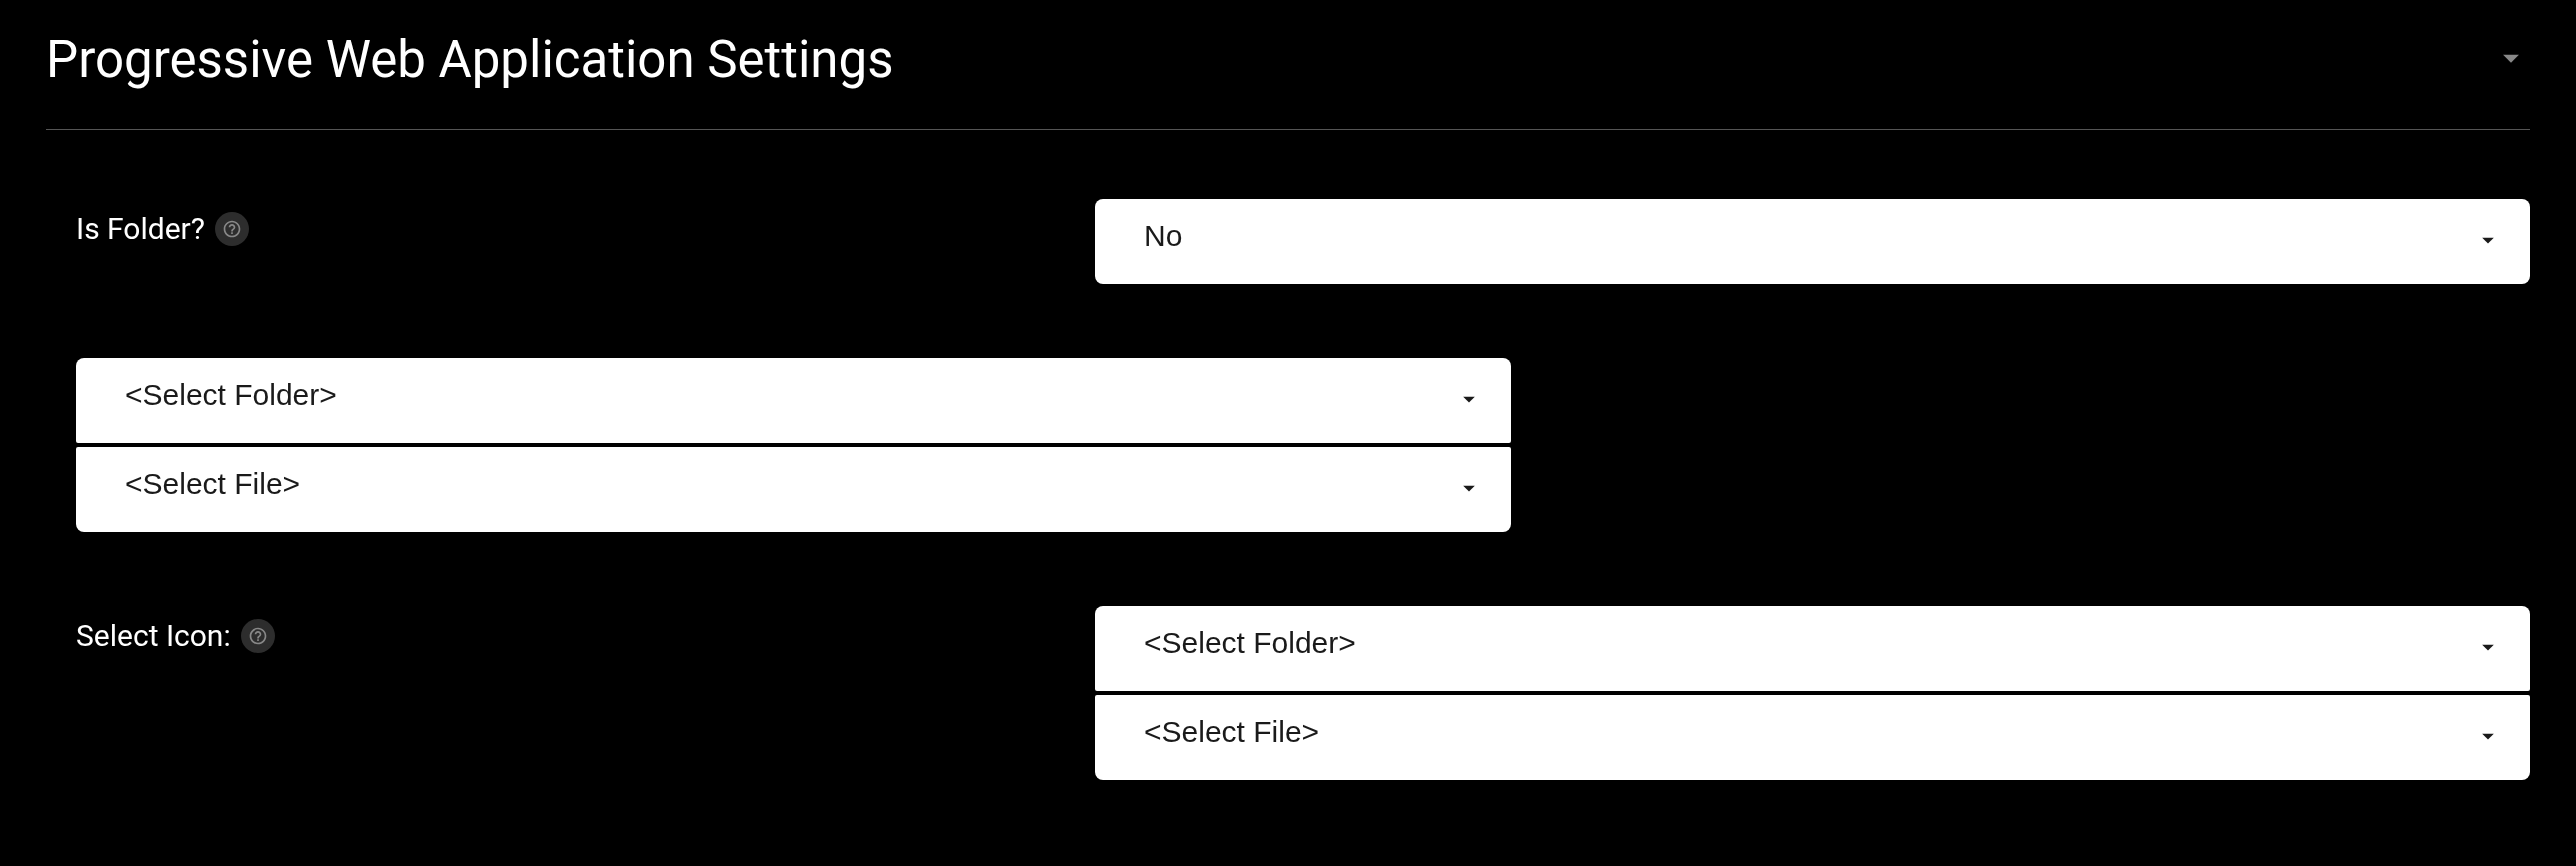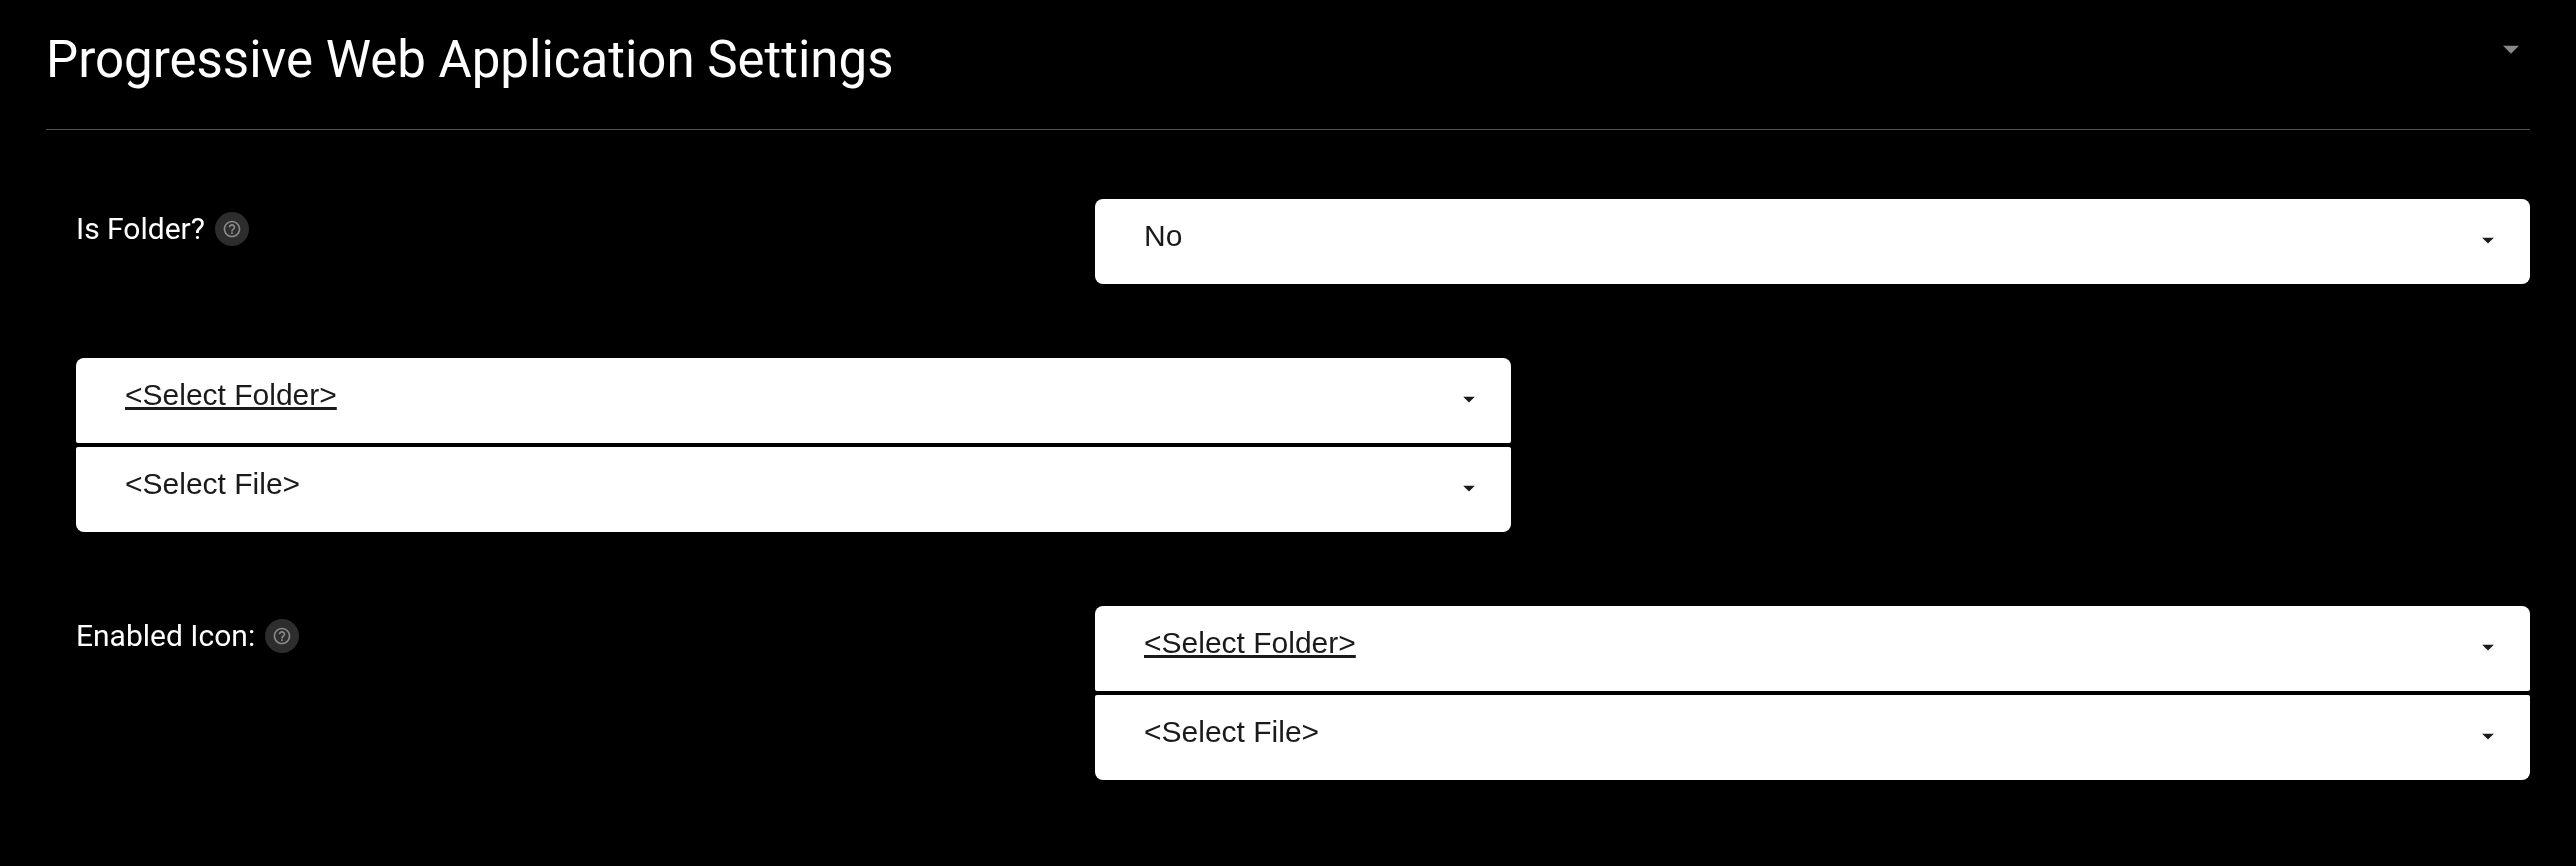--- a/index.html
+++ b/index.html
@@ -11,21 +11,21 @@
       background: #000000;
       color: #ffffff;
       font-family: -apple-system, BlinkMacSystemFont, "Segoe UI", Roboto, "Helvetica Neue", Arial, sans-serif;
       width: 2576px;
       height: 867px;
       padding: 30px 46px;
     }
     .header {
       display: flex;
       justify-content: space-between;
-      align-items: flex-start;
+      align-items: center;
       margin-bottom: 40px;
     }
     .page-title {
       font-size: 51px;
       font-weight: 400;
       color: #ffffff;
     }
     .collapse-chevron {
       color: #888888;
       cursor: pointer;
@@ -85,21 +85,20 @@
       border-radius: 8px;
       padding: 0 55px 12px 49px;
       font-size: 30px;
       color: #1a1a1a;
       appearance: none;
       -webkit-appearance: none;
       cursor: pointer;
     }
     .select-input.grouped-top {
       border-radius: 8px 8px 2px 2px;
-      text-decoration: underline;
     }
     .select-input.grouped-bottom {
       border-radius: 2px 2px 8px 8px;
     }
     .select-chevron {
       position: absolute;
       right: 28px;
       top: 50%;
       transform: translateY(-50%);
       pointer-events: none;
@@ -163,21 +162,21 @@
         <svg width="28" height="28" viewBox="0 0 24 24">
             <path d="M7 10l5 5 5-5z" fill="currentColor"></path>
           </svg>
       </span>
     </div>
   </div>
 </div>
 
 <div class="form-row">
   <div class="label-wrap">
-    <span class="form-label">Enabled Icon:</span>
+    <span class="form-label">Select Icon:</span>
     <span class="help-icon">
       <svg width="20" height="20" viewBox="0 0 24 24">
           <path d="M11 18h2v-2h-2v2zm1-16C6.48 2 2 6.48 2 12s4.48 10 10 10 10-4.48 10-10S17.52 2 12 2zm0 18c-4.41 0-8-3.59-8-8s3.59-8 8-8 8 3.59 8 8-3.59 8-8 8zm0-14c-2.21 0-4 1.79-4 4h2c0-1.1.9-2 2-2s2 .9 2 2c0 2-3 1.75-3 5h2c0-2.25 3-2.5 3-5 0-2.21-1.79-4-4-4z" fill="#888888"></path>
         </svg>
     </span>
   </div>
   <div class="field-wrap">
     <div class="select-box">
       <select class="select-input grouped-top">
         <option>&lt;Select Folder&gt;</option>

